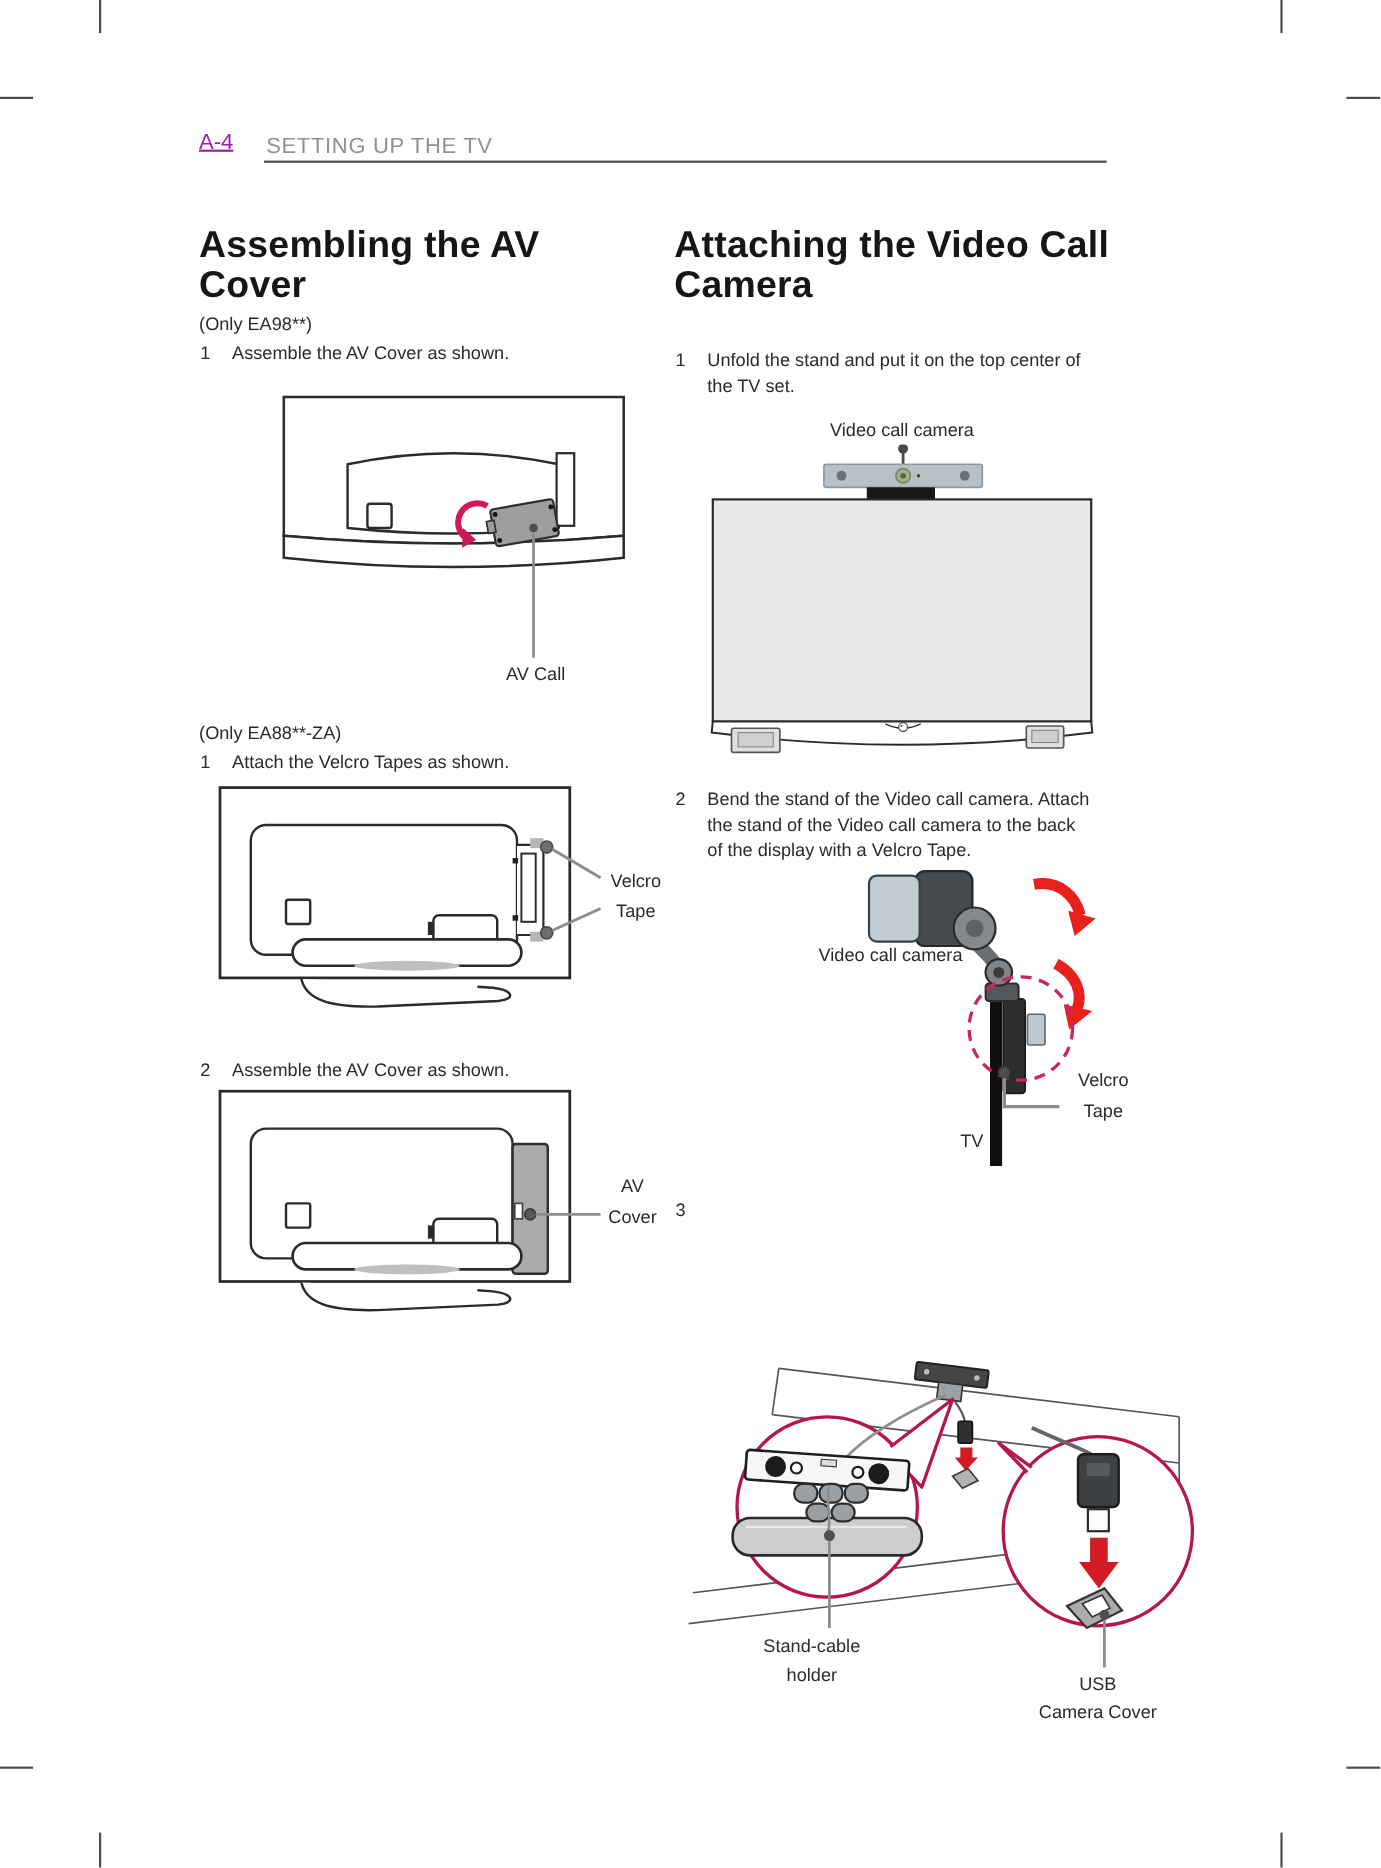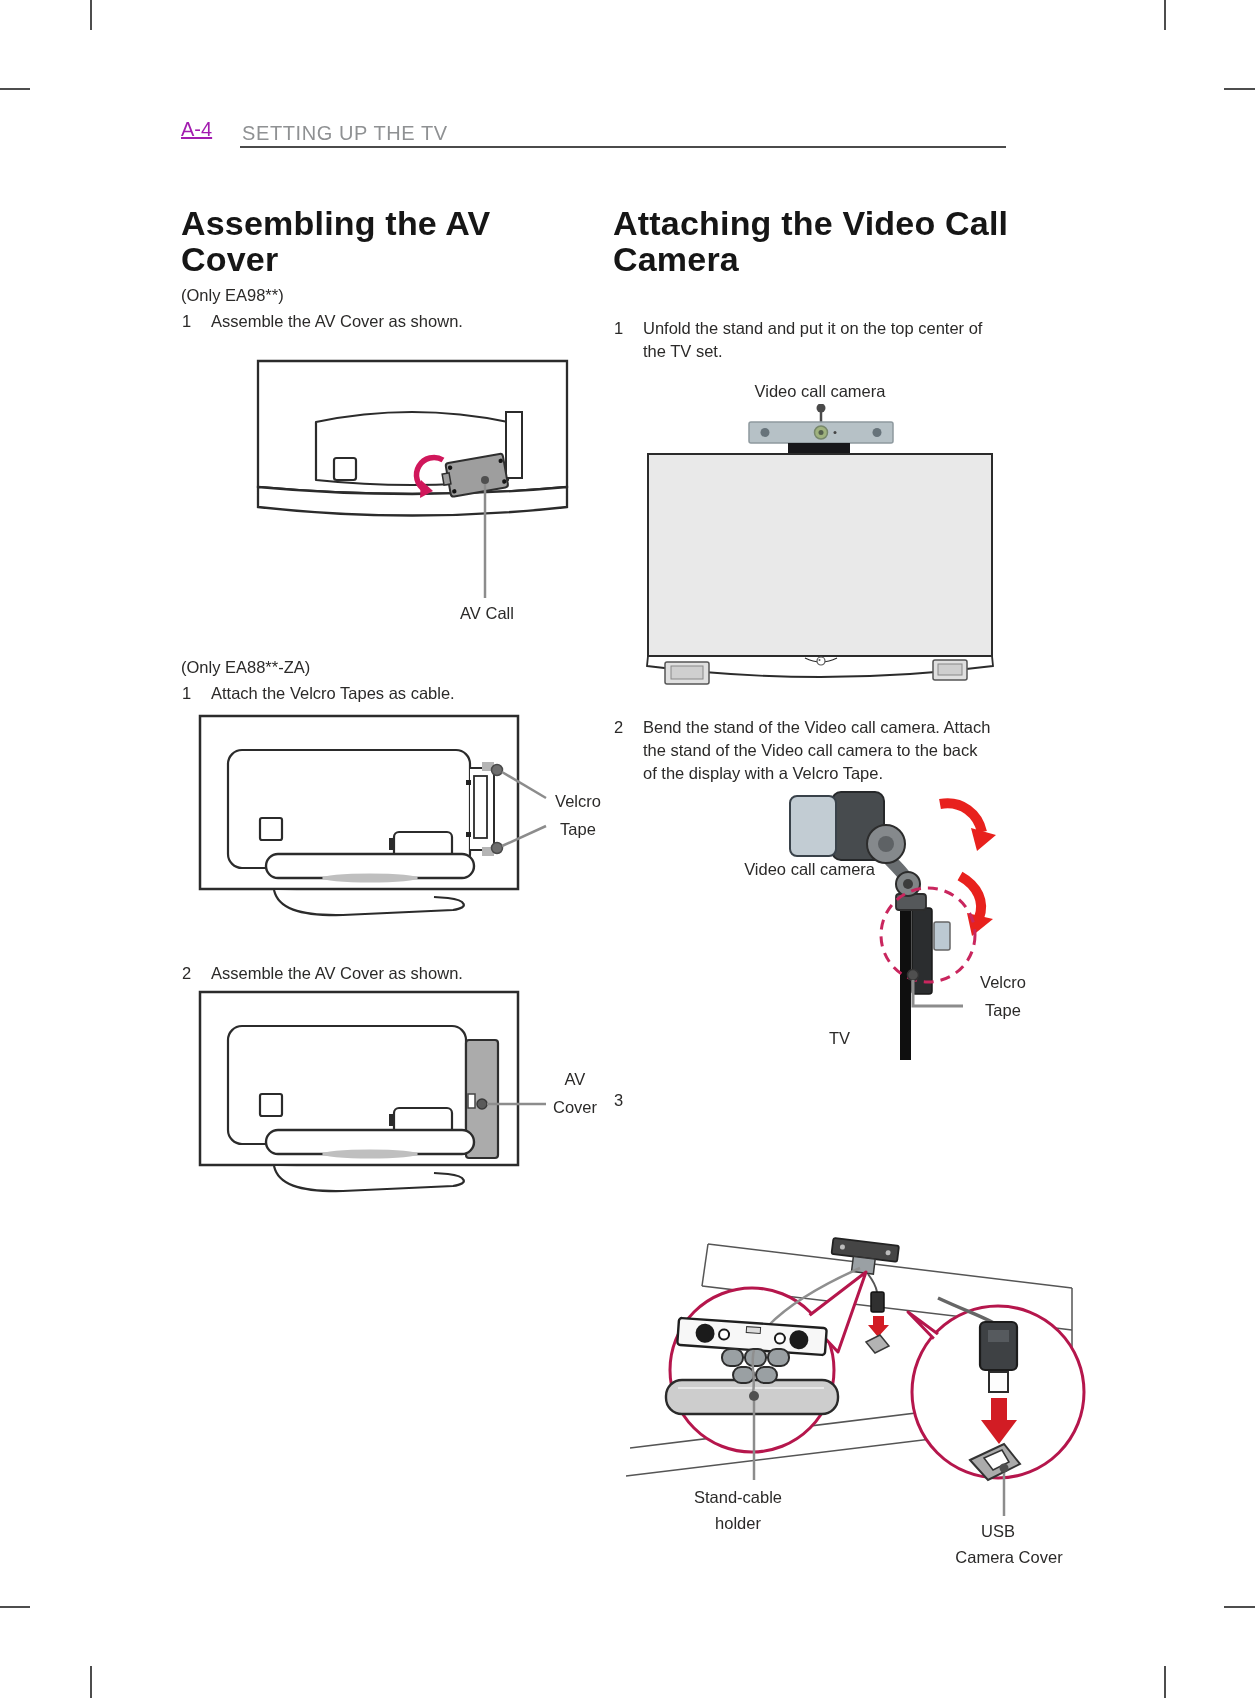--- a/index.html
+++ b/index.html
@@ -65,21 +65,21 @@
     <polygon points="170,140 183,133 171,122" fill="#d0175b"></polygon>
     <circle cx="235" cy="122" r="4" fill="#4f4f4f"></circle>
     <line x1="235" y1="126" x2="235" y2="240" stroke="#8c8c8c" stroke-width="2.5"></line>
   </svg>
   <div class="abs lbl center" style="left:427px;top:602px;width:120px;">AV Call</div>
 
   <div class="abs body-t" style="left:181px;top:656px;">(Only EA88**-ZA)</div>
 
   <div class="abs body-t step" style="left:182px;top:682px;width:380px;">
     <span class="num">1</span>
-    <div class="txt">Attach the Velcro Tapes as cable.</div>
+    <div class="txt">Attach the Velcro Tapes as shown.</div>
   </div>
 
   <svg class="abs" style="left:198px;top:714px;" width="362" height="218" viewBox="0 0 362 218">
     <rect x="2" y="2" width="318" height="173" fill="#fff" stroke="#2b2b2b" stroke-width="2.5"></rect>
     <rect x="30" y="36" width="242" height="118" rx="14" fill="#fff" stroke="#2b2b2b" stroke-width="2.2"></rect>
     <rect x="62" y="104" width="22" height="22" rx="2" fill="#fff" stroke="#2b2b2b" stroke-width="2.2"></rect>
     <rect x="196" y="118" width="58" height="30" rx="5" fill="#fff" stroke="#2b2b2b" stroke-width="2.2"></rect>
     <rect x="191" y="124" width="5" height="12" fill="#2b2b2b"></rect>
     <path d="M272,54 H296 V136 H272" fill="#fff" stroke="#2b2b2b" stroke-width="2"></path>
     <rect x="276" y="62" width="13" height="62" fill="#fff" stroke="#2b2b2b" stroke-width="1.8"></rect>
@@ -174,21 +174,21 @@
     <polygon points="331,40 356,47 337,63" fill="#e8211d"></polygon>
     <path d="M320,88 C338,98 345,114 339,130" fill="none" stroke="#e8211d" stroke-width="10"></path>
     <polygon points="327,125 353,131 332,148" fill="#e8211d"></polygon>
     <circle cx="288" cy="147" r="47" fill="none" stroke="#c9265e" stroke-width="3" stroke-dasharray="10 7"></circle>
     <circle cx="273" cy="187" r="5.5" fill="#4f4f4f" stroke="#333" stroke-width="1.5"></circle>
     <polyline points="273,192 273,218 323,218" fill="none" stroke="#8c8c8c" stroke-width="3"></polyline>
   </svg>
   <div class="abs lbl right-a" style="left:695px;top:858px;width:180px;">Video call camera</div>
   <div class="abs lbl center" style="left:968px;top:971px;width:70px;">Velcro</div>
   <div class="abs lbl center" style="left:968px;top:999px;width:70px;">Tape</div>
-  <div class="abs lbl right-a" style="left:808px;top:1027px;width:42px;">TV</div>
+  <div class="abs lbl right-a" style="left:852px;top:1027px;width:42px;">TV</div>
 
   <div class="abs body-t step" style="left:614px;top:1089px;width:400px;">
     <span class="num">3</span>
   </div>
 
   <svg class="abs" style="left:608px;top:1228px;" width="480" height="292" viewBox="0 0 480 292">
     <g stroke="#555" stroke-width="1.5" fill="none">
       <path d="M100,16 L464,60"></path>
       <path d="M100,16 L94,58"></path>
       <path d="M464,60 V198"></path>
@@ -241,15 +241,15 @@
     <rect x="381" y="144" width="19" height="20" fill="#fdfdfd" stroke="#2c2c2c" stroke-width="2"></rect>
     <polygon points="383,170 399,170 399,192 409,192 391,216 373,192 383,192" fill="#d21c24"></polygon>
     <polygon points="362,232 396,216 412,236 380,252" fill="#ababab" stroke="#333" stroke-width="2"></polygon>
     <polygon points="376,230 394,222 401,234 385,242" fill="#fff" stroke="#333" stroke-width="1.5"></polygon>
     <circle cx="396" cy="240" r="4.5" fill="#4f4f4f"></circle>
     <line x1="396" y1="245" x2="396" y2="288" stroke="#8c8c8c" stroke-width="2.5"></line>
   </svg>
   <div class="abs lbl center" style="left:668px;top:1486px;width:140px;">Stand-cable</div>
   <div class="abs lbl center" style="left:668px;top:1512px;width:140px;">holder</div>
   <div class="abs lbl center" style="left:938px;top:1520px;width:120px;">USB</div>
-  <div class="abs lbl center" style="left:938px;top:1546px;width:120px;margin-left:11px;">Camera Cover</div>
+  <div class="abs lbl center" style="left:938px;top:1546px;width:120px;">Camera Cover</div>
 
 </div>
 
 </body></html>

